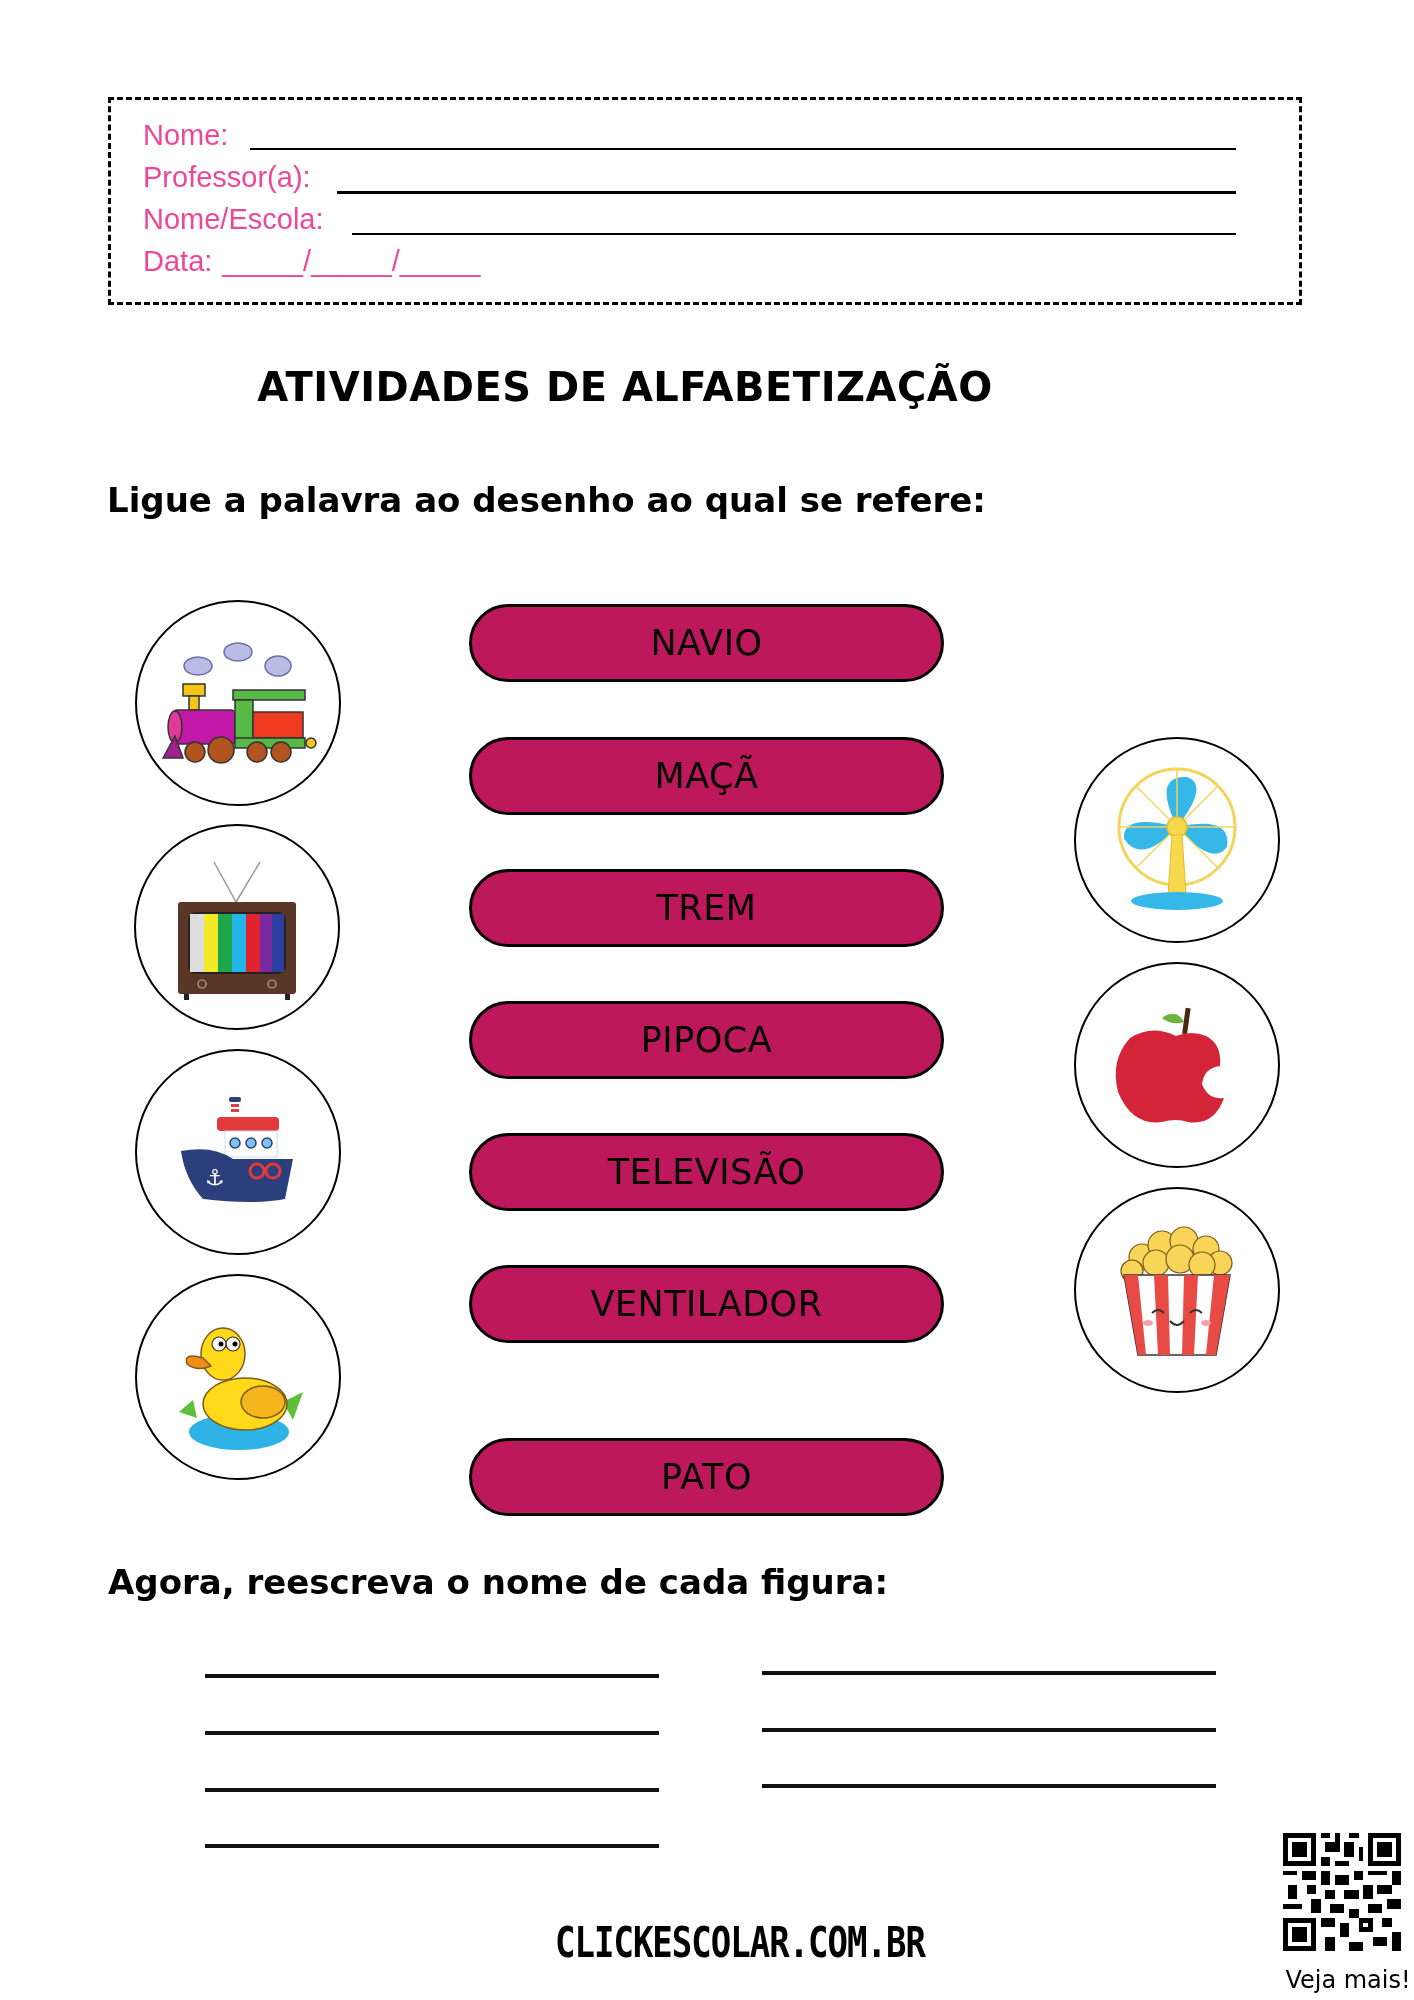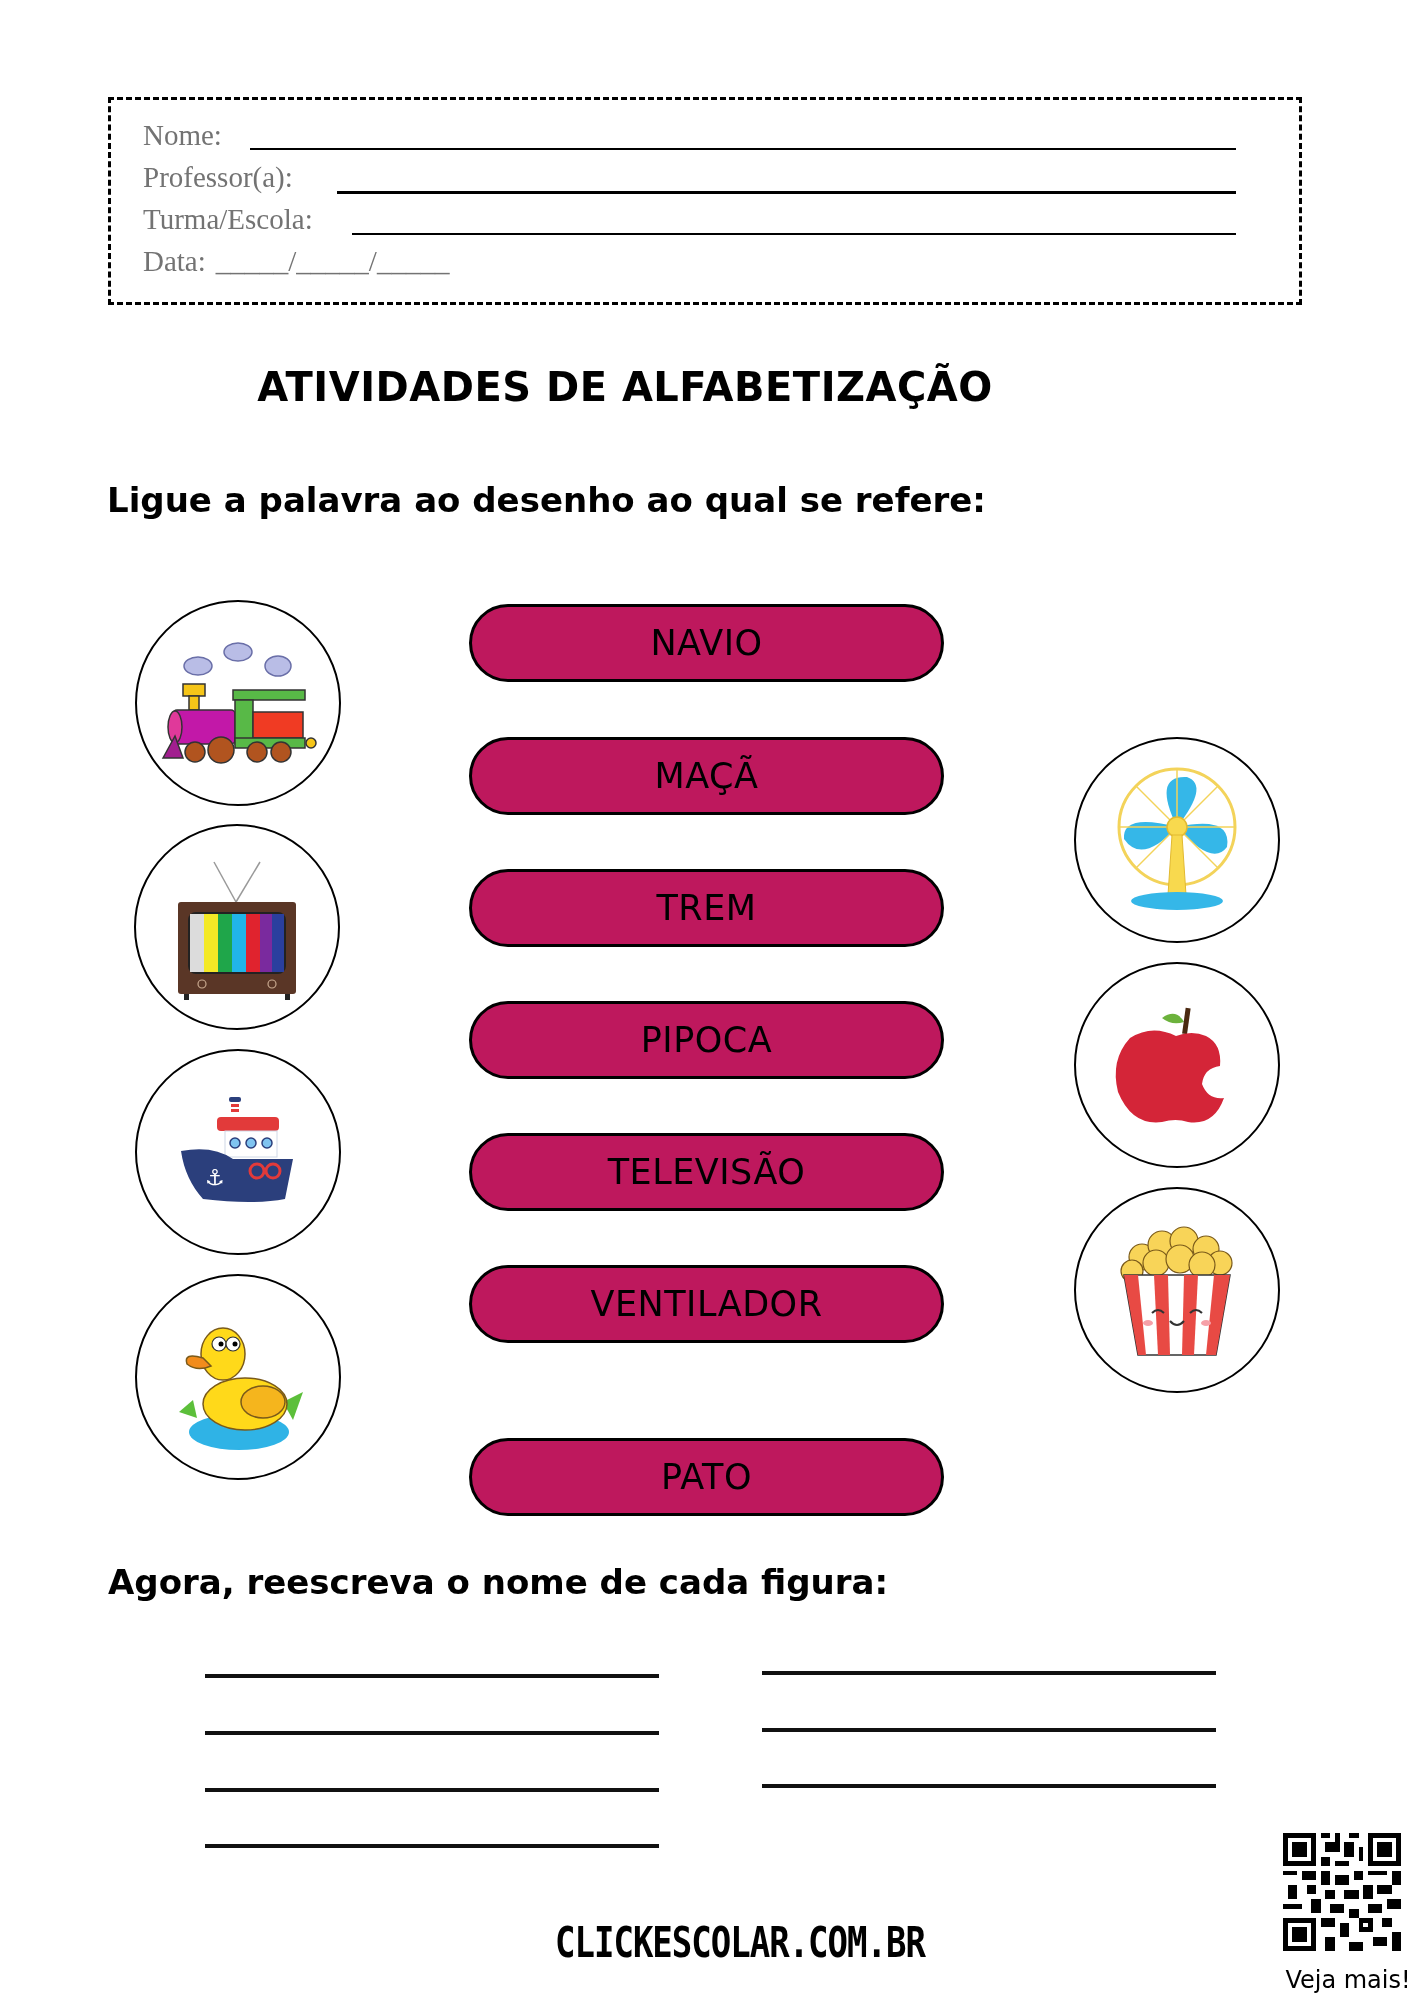--- a/index.html
+++ b/index.html
@@ -4,21 +4,21 @@
 <style>
   html, body { margin: 0; padding: 0; background: #ffffff; }
   body { width: 1414px; height: 2000px; position: relative; overflow: hidden;
          font-family: "DejaVu Sans", "Liberation Sans", sans-serif; color: #000; }
   .abs { position: absolute; }
 
   
   .info-box { left: 108px; top: 97px; width: 1194px; height: 208px;
               border: 3px dashed #000; box-sizing: border-box; }
   .info-row { position: absolute; left: 143px; height: 40px; display: flex; align-items: flex-end;
-              font-family: Liberation Serif, serif; font-size: 29px; line-height: 36px; color: #737373; }
+              font-family: Liberation Sans, sans-serif; font-size: 29px; line-height: 36px; color: #ec4899; }
   .info-line { position: absolute; height: 2px; background: #000; }
   .info-line.thick { height: 3px; }
 
   
   .page-title { left: 0; width: 1250px; top: 364px; text-align: center;
                 font-family: "DejaVu Sans", sans-serif; font-weight: bold; font-size: 40px;
                 letter-spacing: 0.5px; }
   .section-heading { font-family: "DejaVu Sans", sans-serif; font-weight: bold; font-size: 34px; }
 
   
@@ -48,21 +48,21 @@
 <body>
 
 <div class="abs info-box"></div>
 
 <div class="info-row" style="top:113px;">Nome:</div>
 <div class="abs info-line" style="left:250px; top:148px; width:986px;"></div>
 
 <div class="info-row" style="top:155px;">Professor(a):</div>
 <div class="abs info-line thick" style="left:337px; top:191px; width:899px;"></div>
 
-<div class="info-row" style="top:197px;">Turma/Escola:</div>
+<div class="info-row" style="top:197px;">Nome/Escola:</div>
 <div class="abs info-line" style="left:352px; top:233px; width:884px;"></div>
 
 <div class="info-row" style="top:239px;">
   <span>Data:</span>
   <span style="margin-left:10px;">_____/_____/_____</span>
 </div>
 
 <div class="abs page-title">ATIVIDADES DE ALFABETIZAÇÃO</div>
 
 <div class="abs section-heading" style="left:107px; top:480px;">Ligue a palavra ao desenho ao qual se refere:</div>

